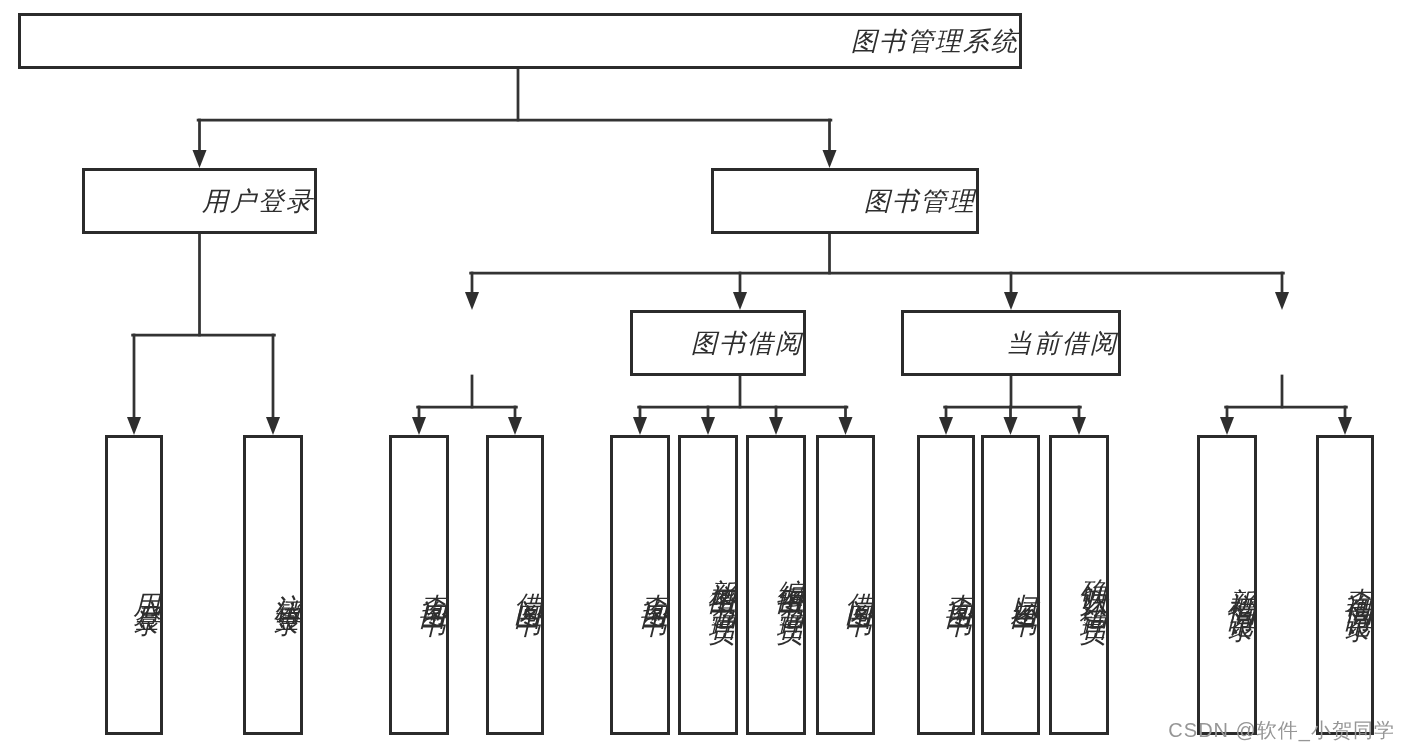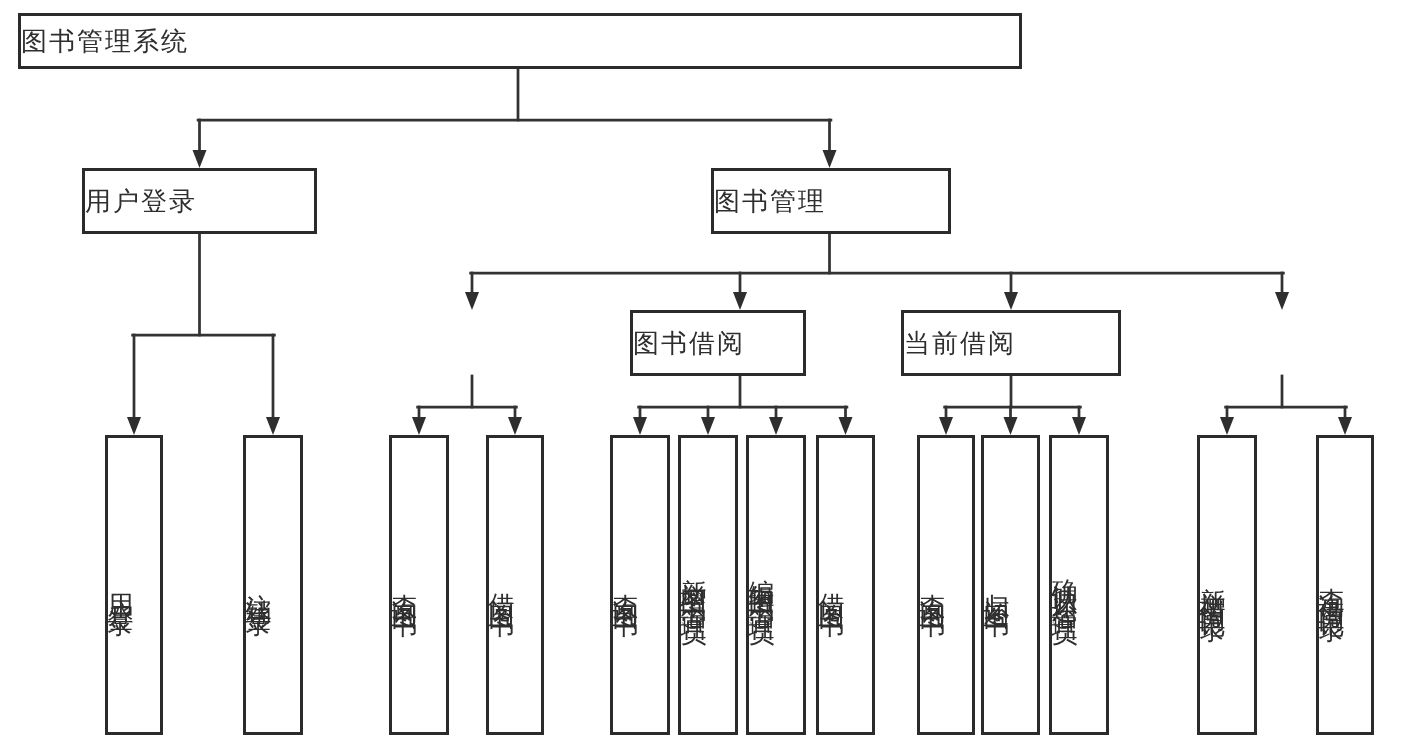--- a/index.html
+++ b/index.html
@@ -21,21 +21,22 @@
     left: 0; top: 0;
     width: 1405px; height: 747px;
     pointer-events: none;
   }
   .node {
     position: absolute;
     background: #ffffff;
     border: 3px solid #2b2b2b;
     display: flex;
     align-items: center;
-    justify-content: flex-start;
+    justify-content: flex-end;
+    font-style: italic;
   }
   .h-label {
     font-size: 26px;
     letter-spacing: 2px;
     color: #2e2e2e;
     white-space: nowrap;
   }
   .v-label {
     writing-mode: vertical-rl;
     text-orientation: mixed;
@@ -116,21 +117,21 @@
       <polygon stroke="none" points="1338,417 1352,417 1345,435"></polygon>
     </svg>
 
   <div class="node" style="left:18px;top:13px;width:1004px;height:56px">
     <span class="h-label">图书管理系统</span>
   </div>
 
   <div class="node" style="left:82px;top:168px;width:235px;height:66px">
     <span class="h-label">用户登录</span>
   </div>
-  <div class="node" style="left:711px;top:168px;width:240px;height:66px">
+  <div class="node" style="left:711px;top:168px;width:268px;height:66px">
     <span class="h-label">图书管理</span>
   </div>
 
   <div class="node" style="left:630px;top:310px;width:176px;height:66px">
     <span class="h-label">图书借阅</span>
   </div>
   <div class="node" style="left:901px;top:310px;width:220px;height:66px">
     <span class="h-label">当前借阅</span>
   </div>
 
@@ -171,13 +172,14 @@
     <span class="v-label">确认归还（管理员）</span>
   </div>
 
   <div class="node" style="left:1197px;top:435px;width:60px;height:300px">
     <span class="v-label">新增借阅记录</span>
   </div>
   <div class="node" style="left:1316px;top:435px;width:58px;height:300px">
     <span class="v-label">查询借阅记录</span>
   </div>
 
+  <div class="watermark">CSDN @软件_小贺同学</div>
 </div>
 
 </body></html>

